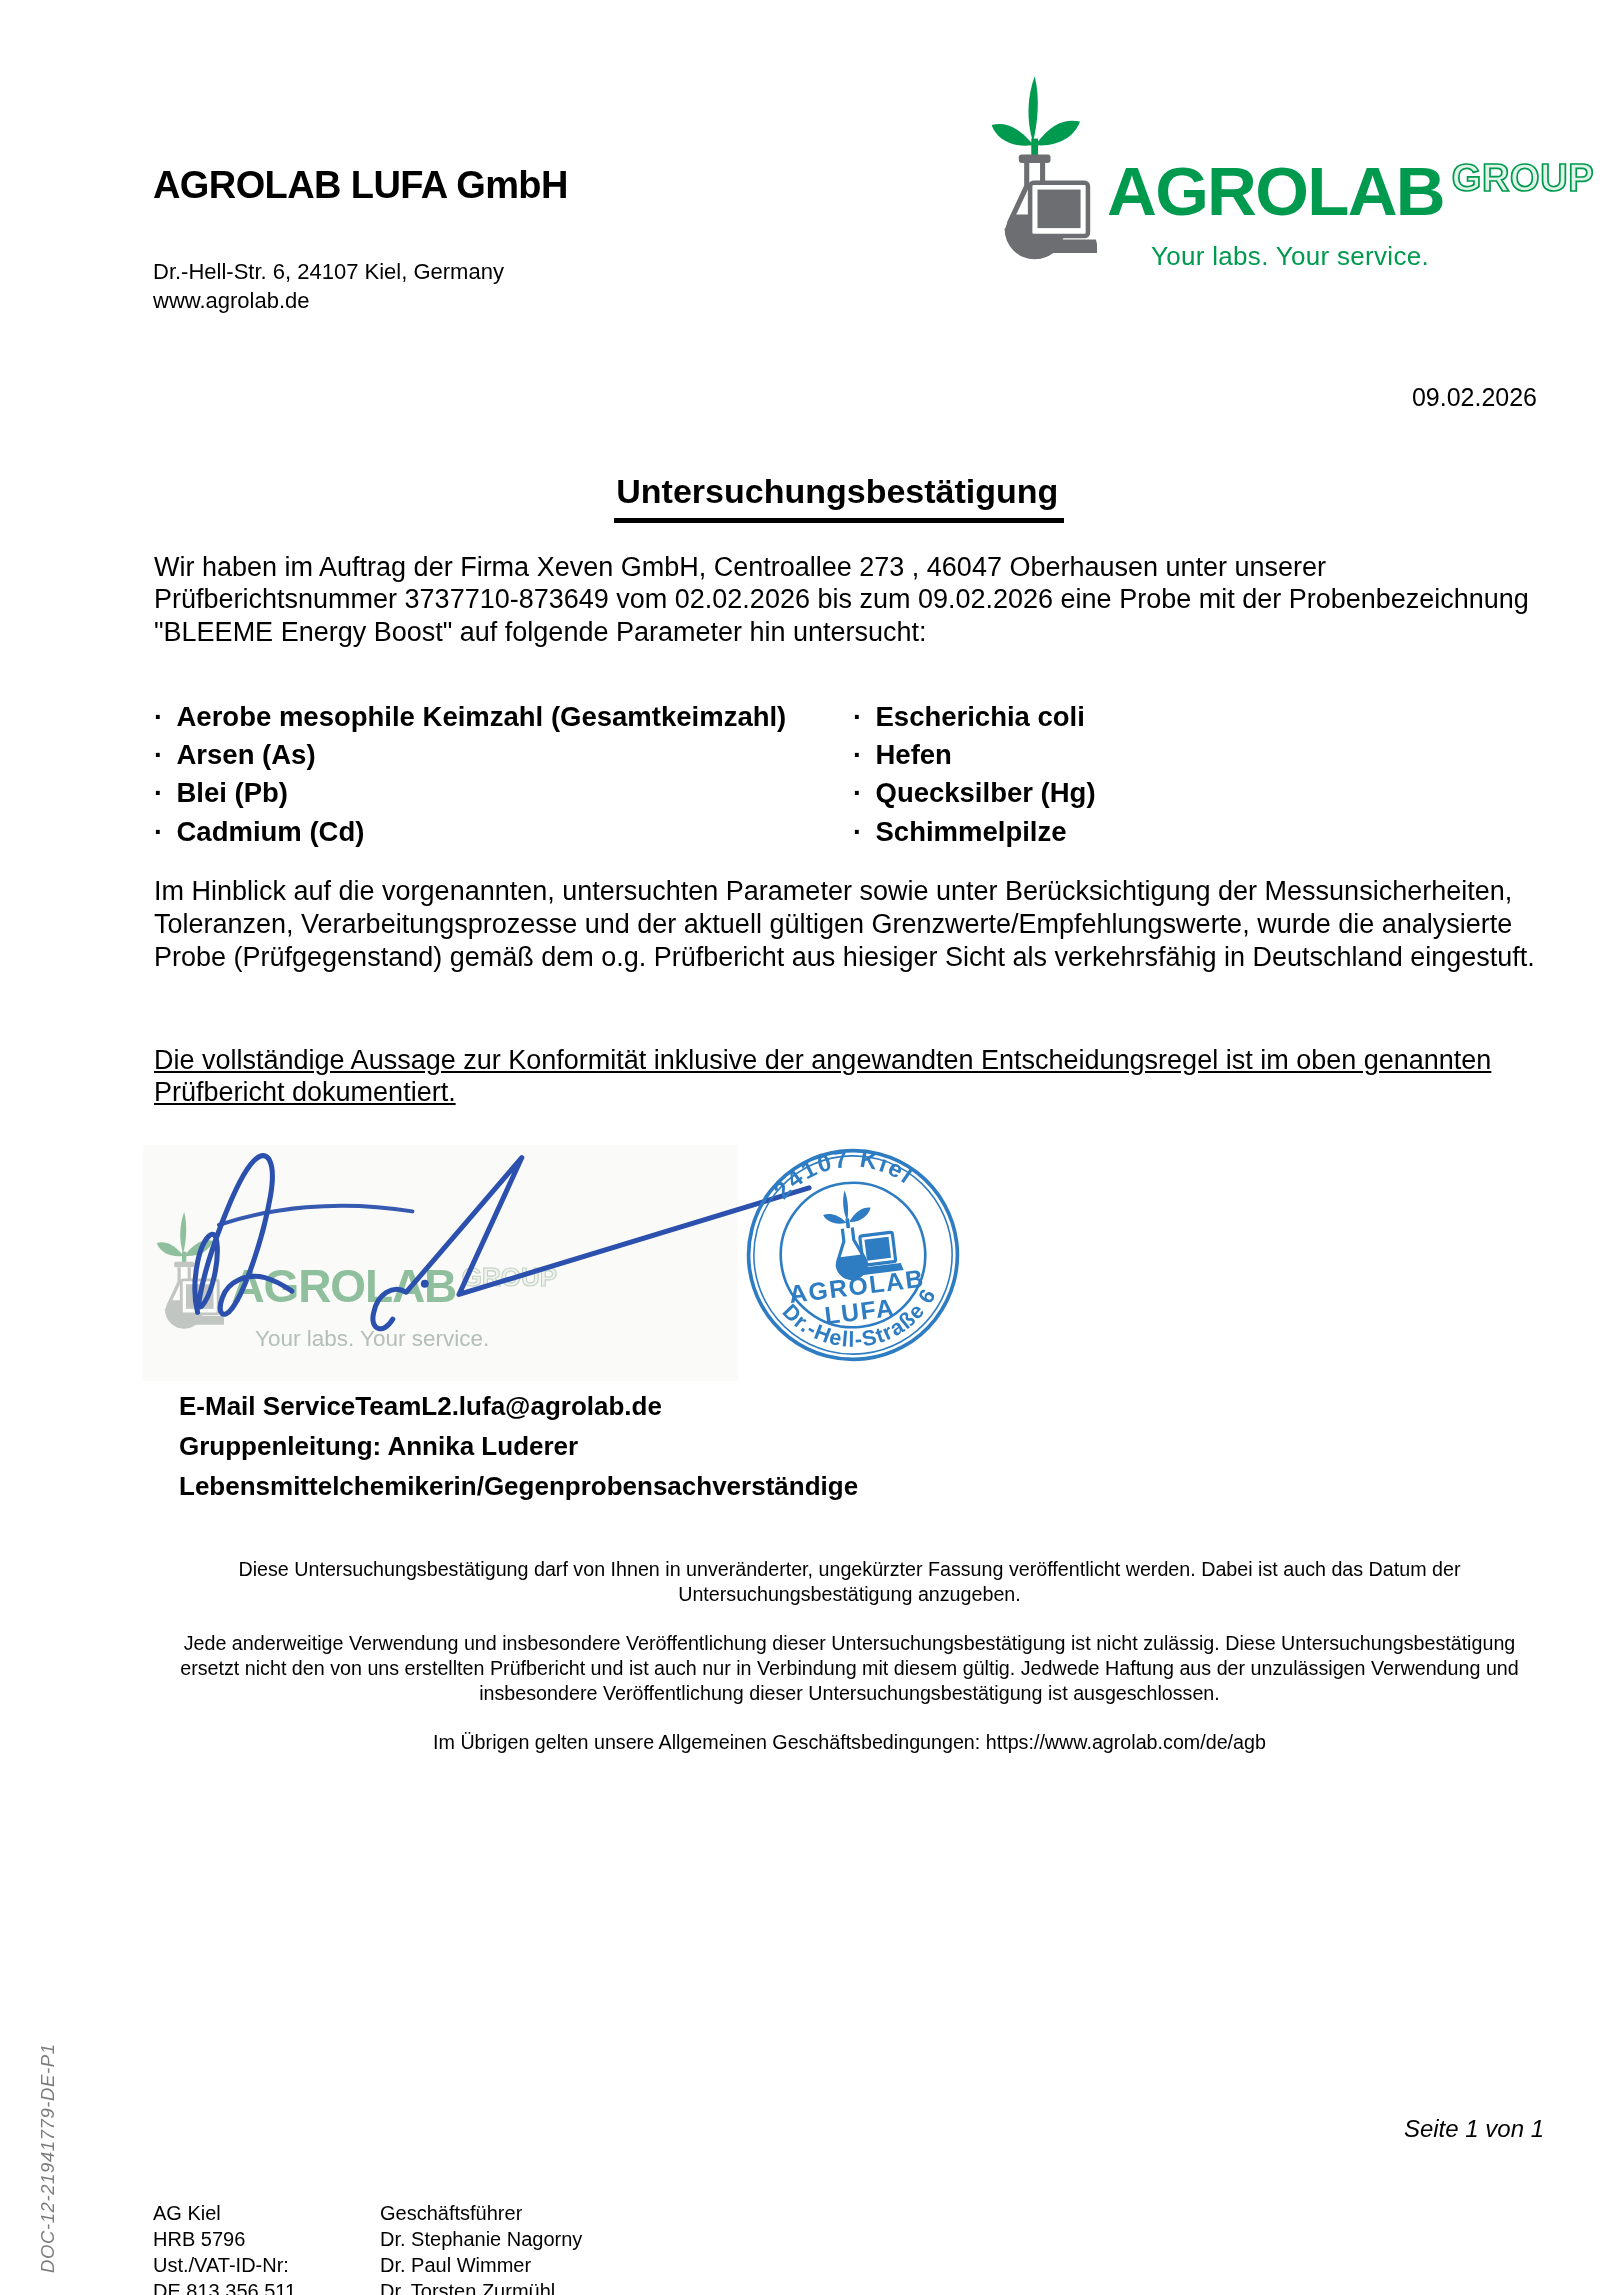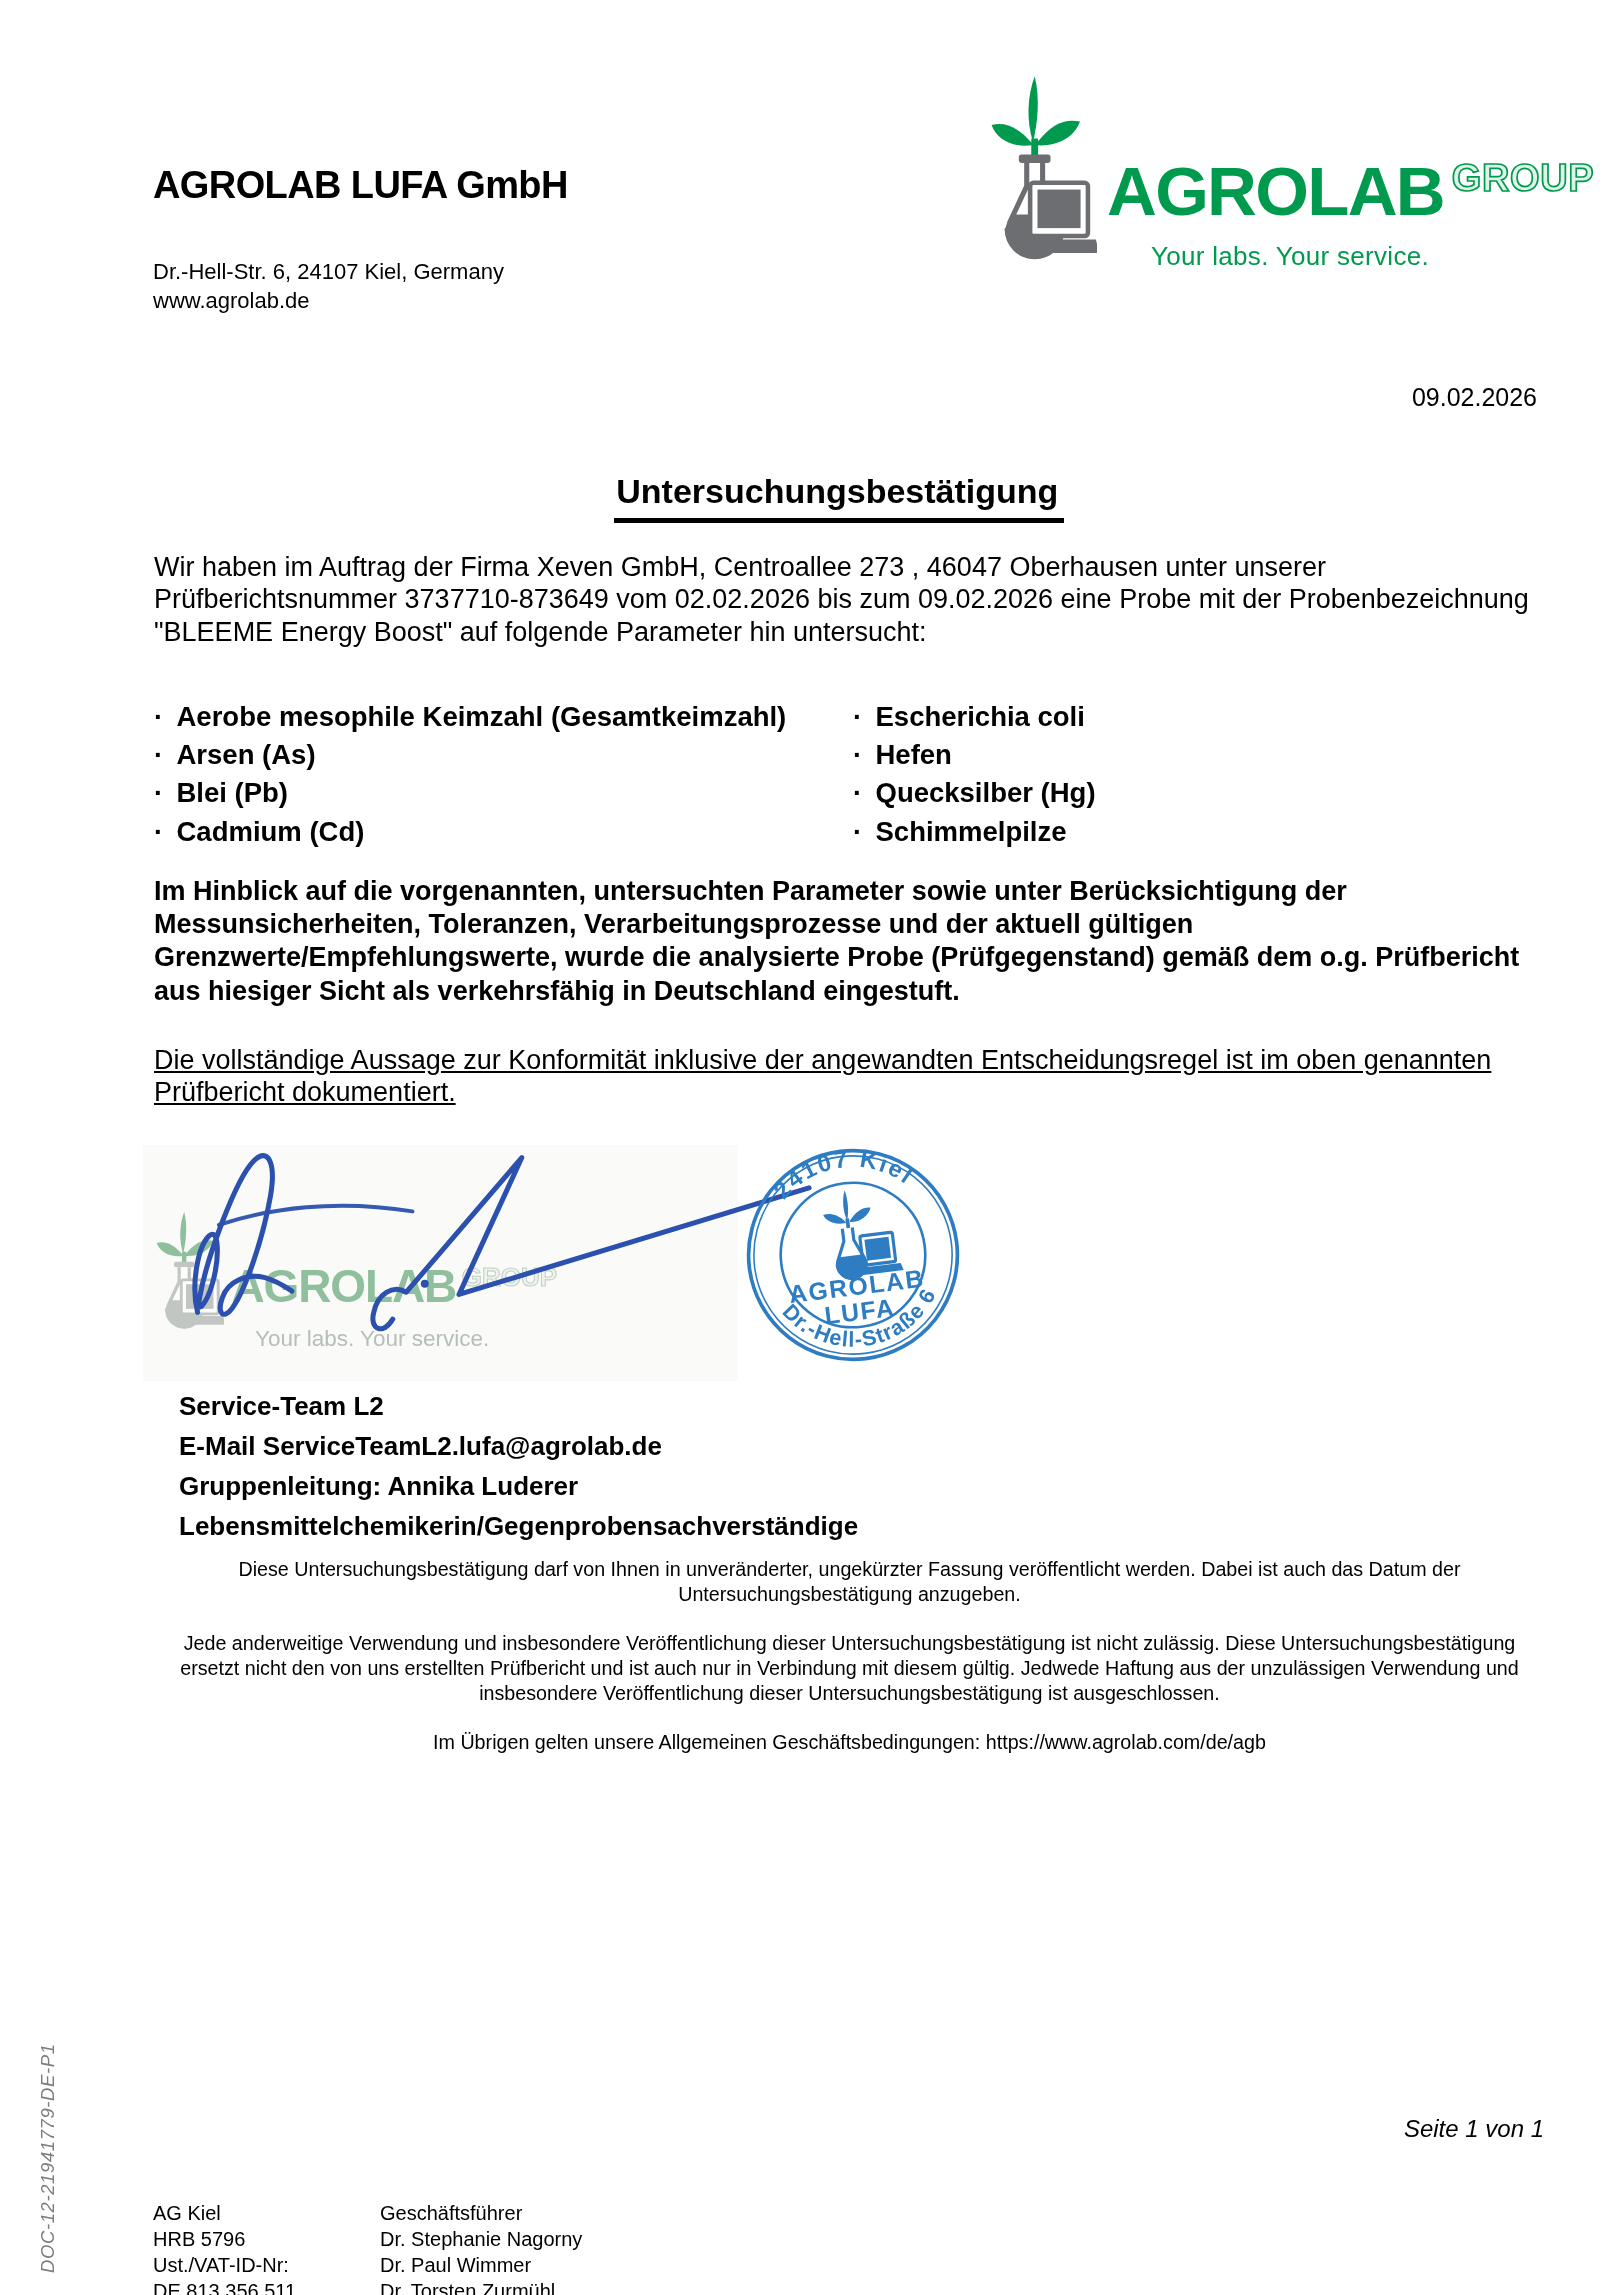--- a/index.html
+++ b/index.html
@@ -37,21 +37,21 @@
 
   .intro{position:absolute;left:154px;top:551px;width:1376px;font-size:27px;line-height:1.2;}
 
   .params{position:absolute;left:154px;top:703px;width:1381px;font-size:27.5px;font-weight:bold;}
   .param-col{position:absolute;top:0;}
   .param-col.left{left:0;width:696px;}
   .param-col.right{left:699px;width:674px;}
   .param-item{display:flex;align-items:flex-start;margin-bottom:10.7px;line-height:1;}
   .param-item .bullet{width:22.5px;flex:0 0 auto;font-weight:bold;}
 
-  .verdict{position:absolute;left:154px;top:875px;width:1415px;font-size:27px;font-weight:bold;line-height:1.23;}
+  .verdict{position:absolute;left:154px;top:875px;width:1415px;font-size:27px;font-weight:normal;line-height:1.23;}
   .conformity{position:absolute;left:154px;top:1044px;width:1376px;font-size:27px;line-height:1.2;text-decoration:underline;}
 
   
   .sig-zone{position:absolute;left:143px;top:1137px;width:842px;height:247px;}
   .sig-paper{position:absolute;left:0;top:8.4px;width:595px;height:236px;background:#fafaf8;}
   .watermark{position:absolute;left:4.5px;top:72px;display:flex;align-items:flex-start;}
   .wm-icon{width:76px;height:128px;flex:0 0 auto;}
   .wm-text{margin-left:7.9px;margin-top:54px;}
   .wm-row{display:flex;line-height:1;}
   .wm-wordmark{font-size:46px;font-weight:bold;color:var(--wm-green,#8fbf9c);letter-spacing:-1.1px;}
@@ -229,21 +229,20 @@
         <rect class="icon-stroke" x="237" y="186" width="62" height="56" rx="4"></rect>
         <rect class="icon-fill" x="245" y="194" width="46" height="40"></rect>
         <path class="icon-fill" d="M 228 246 H 308 L 312 260 H 224 Z"></path>
       </g>
       <text x="220" y="296" font-size="47" letter-spacing="3" text-anchor="middle">AGROLAB</text>
       <text x="220" y="344" font-size="47" letter-spacing="3" text-anchor="middle">LUFA</text>
     </svg>
   </div>
 
   <div class="signer">
-    <div>Service-Team L2</div>
     <div>E-Mail ServiceTeamL2.lufa@agrolab.de</div>
     <div>Gruppenleitung: Annika Luderer</div>
     <div>Lebensmittelchemikerin/Gegenprobensachverständige</div>
   </div>
 
   <div class="legal">
     <p>Diese Untersuchungsbestätigung darf von Ihnen in unveränderter, ungekürzter Fassung veröffentlicht werden. Dabei ist auch das Datum der Untersuchungsbestätigung anzugeben.</p>
     <p>Jede anderweitige Verwendung und insbesondere Veröffentlichung dieser Untersuchungsbestätigung ist nicht zulässig. Diese Untersuchungsbestätigung ersetzt nicht den von uns erstellten Prüfbericht und ist auch nur in Verbindung mit diesem gültig. Jedwede Haftung aus der unzulässigen Verwendung und insbesondere Veröffentlichung dieser Untersuchungsbestätigung ist ausgeschlossen.</p>
     <p>Im Übrigen gelten unsere Allgemeinen Geschäftsbedingungen: https://www.agrolab.com/de/agb</p>
   </div>

